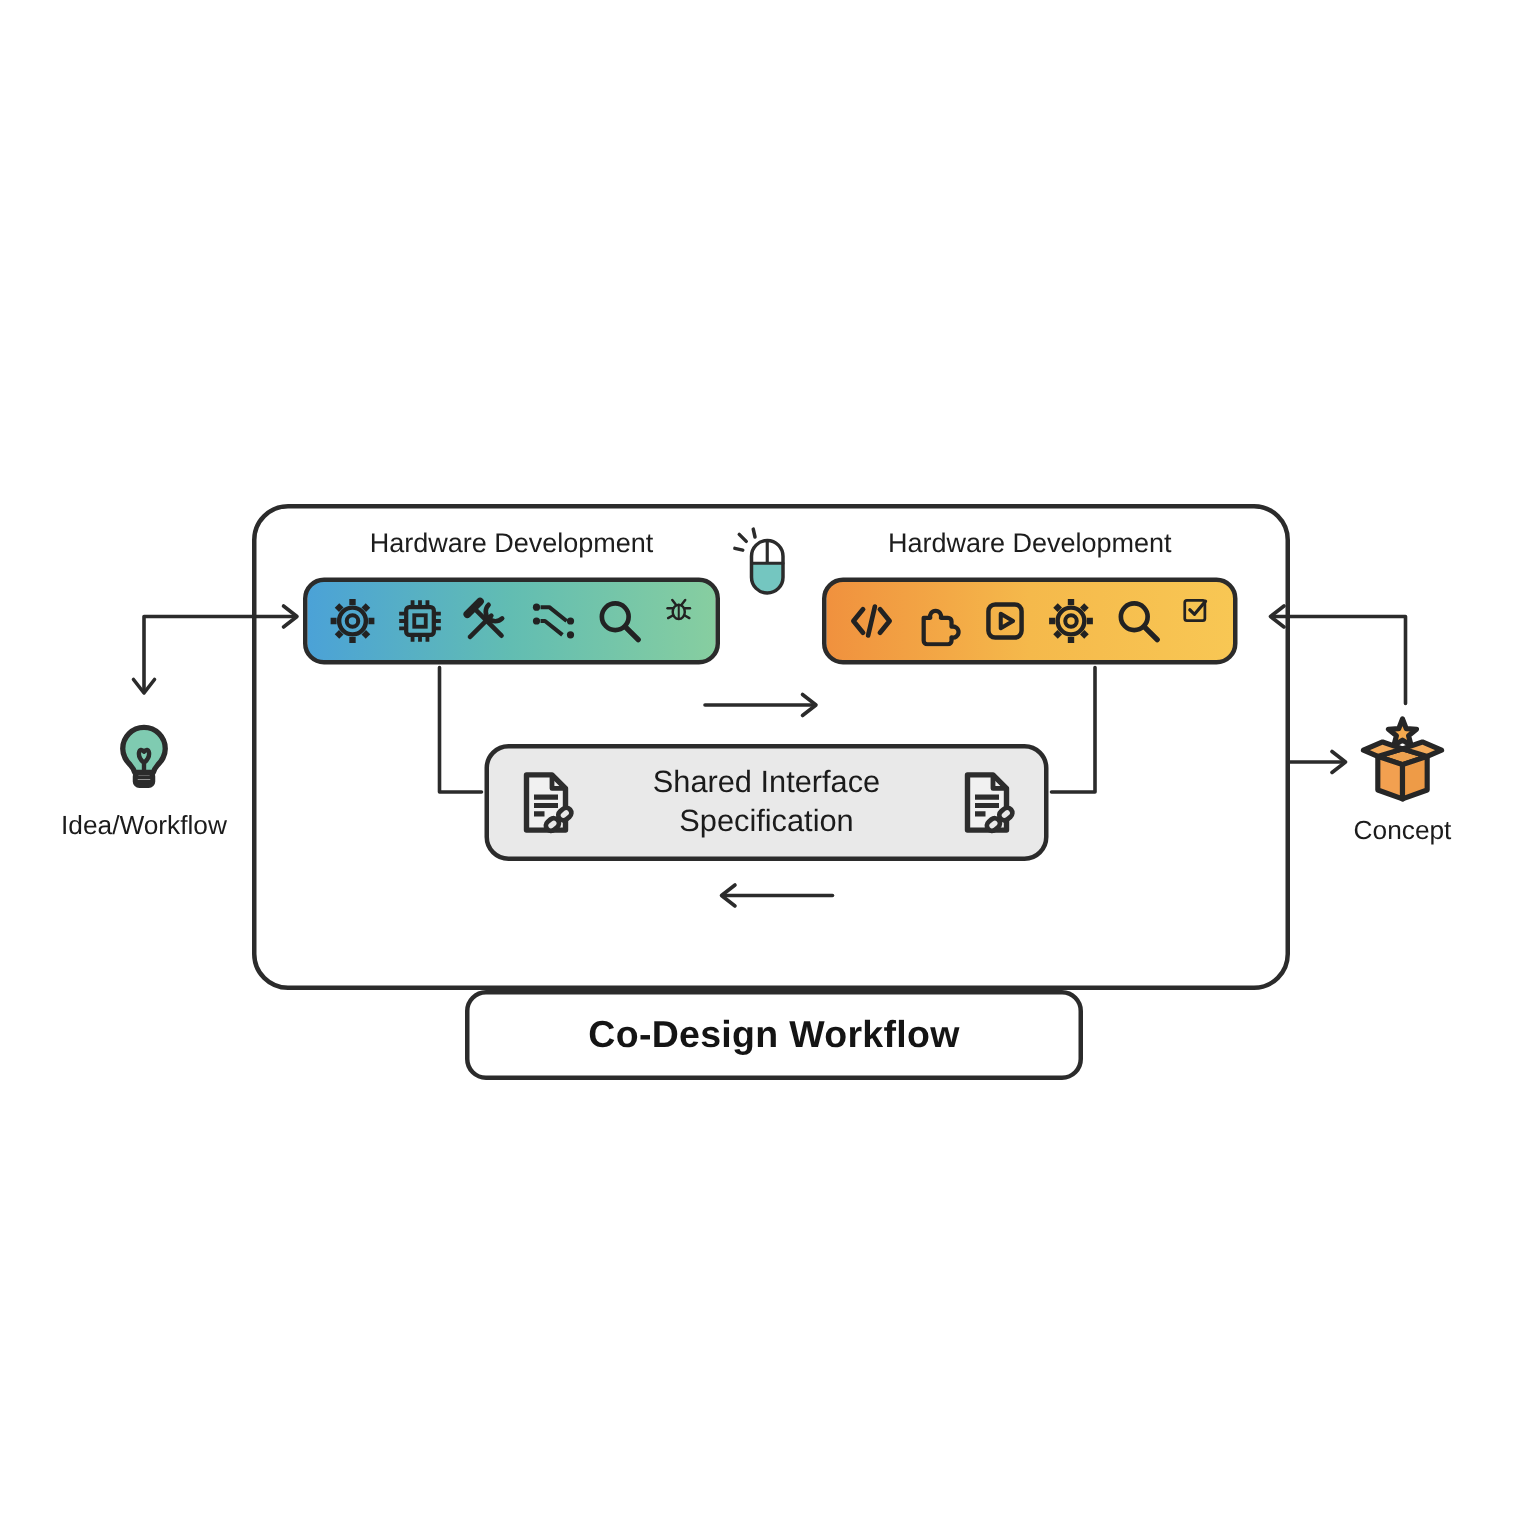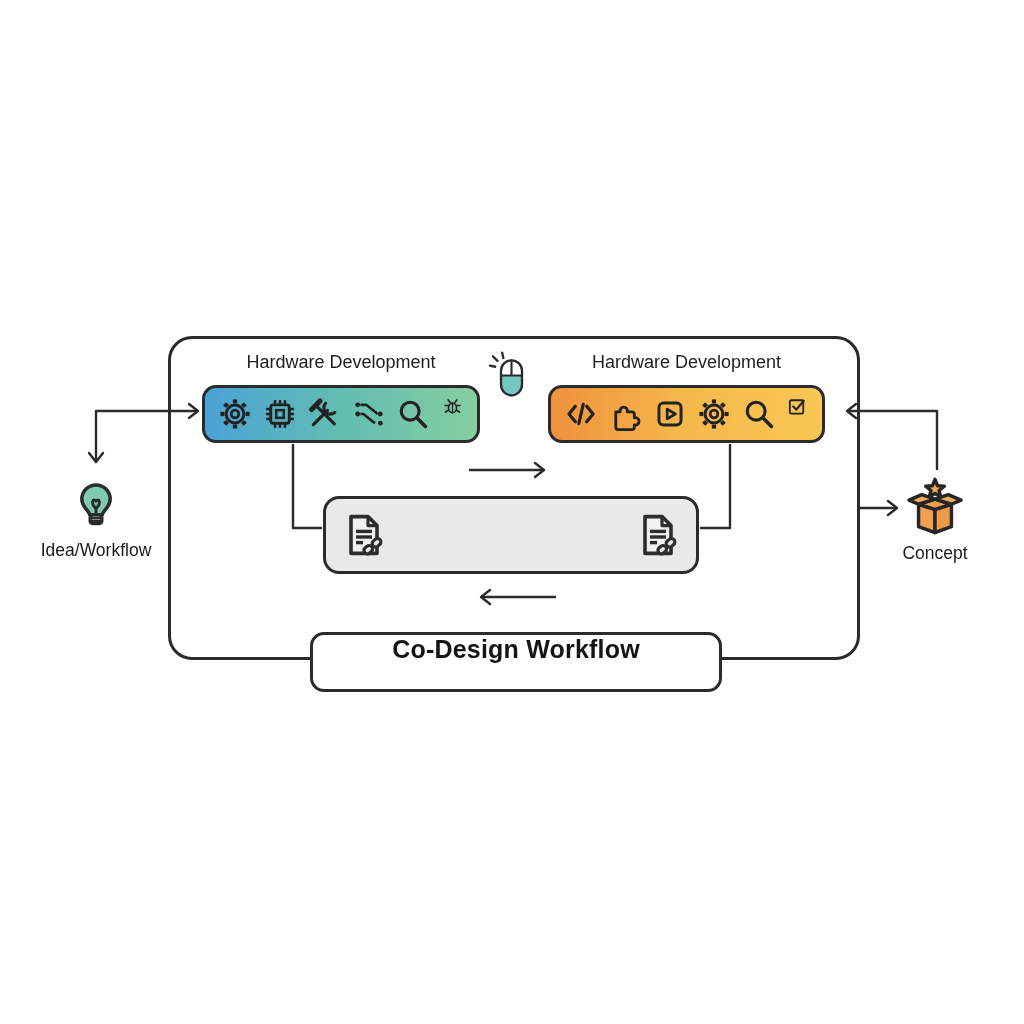--- a/index.html
+++ b/index.html
@@ -30,23 +30,23 @@
   #mouse{left:488px;top:351px;width:40px;height:49px;}
   .holder .icon{display:block;width:100%;height:100%;}
   .spec{
     left:323px;top:496px;width:376px;height:78px;box-sizing:border-box;
     background:#E9E9E9;border:3px solid #2b2b2b;border-radius:16px;
     display:flex;align-items:center;padding:0 14px;gap:8px;
   }
   .spec-doc{width:48px;height:48px;flex:0 0 auto;}
   .spec-text{flex:1;text-align:center;font-size:20.5px;line-height:26px;color:#1b1b1b;}
   .wf{
-    left:310px;top:632px;width:412px;height:60px;box-sizing:border-box;
+    left:310px;top:660px;width:412px;height:60px;box-sizing:border-box;
     background:#ffffff;border:3px solid #2b2b2b;border-radius:14px;
-    display:flex;align-items:flex-start;justify-content:center;
+    display:flex;align-items:center;justify-content:center;
     font-size:25px;font-weight:700;color:#141414;letter-spacing:.2px;
   }
   .side-label{font-size:17.5px;color:#1b1b1b;text-align:center;white-space:nowrap;}
   #idea-icon{left:71px;top:477px;width:50px;height:55px;}
   #idea-label{left:16px;top:540px;width:160px;}
   #product-icon{left:903px;top:475px;width:64px;height:64px;}
   #product-label{left:895px;top:543px;width:80px;}
 </style>
 </head>
 <body>
@@ -278,20 +278,22 @@
       </svg>
     </div>
 
   <div class="abs spec">
     <div class="spec-doc holder">
         <svg class="icon">
           <use href="#document-link-icon"></use>
         </svg>
       </div>
     <div class="spec-text">
+      <div>Shared Interface</div>
+      <div>Specification</div>
     </div>
     <div class="spec-doc holder">
         <svg class="icon">
           <use href="#document-link-icon"></use>
         </svg>
       </div>
   </div>
 
   <div class="abs wf">
     <span>Co-Design Workflow</span>

